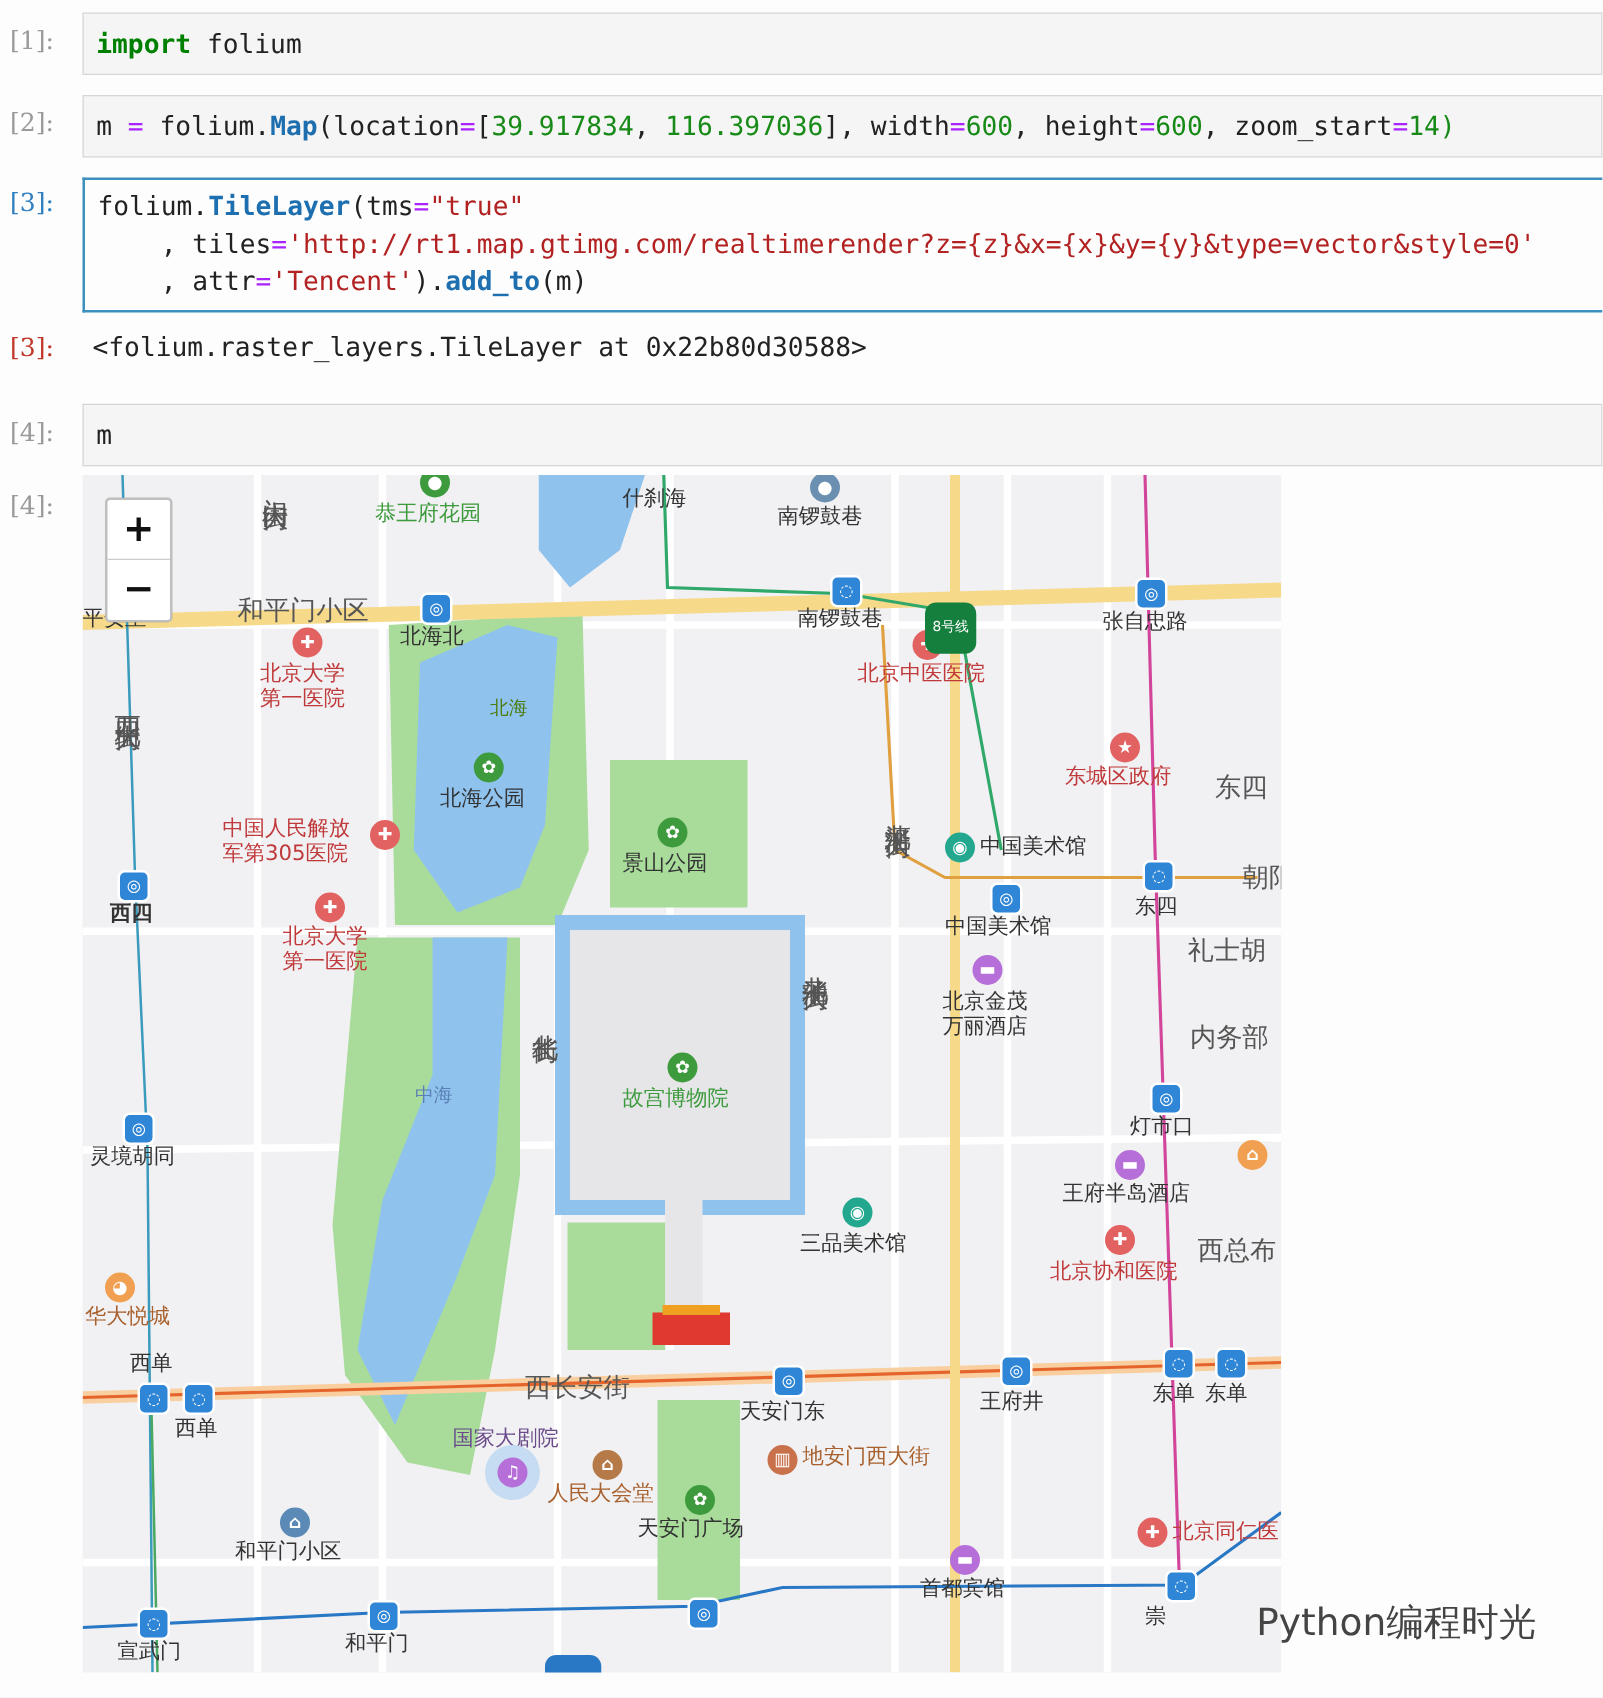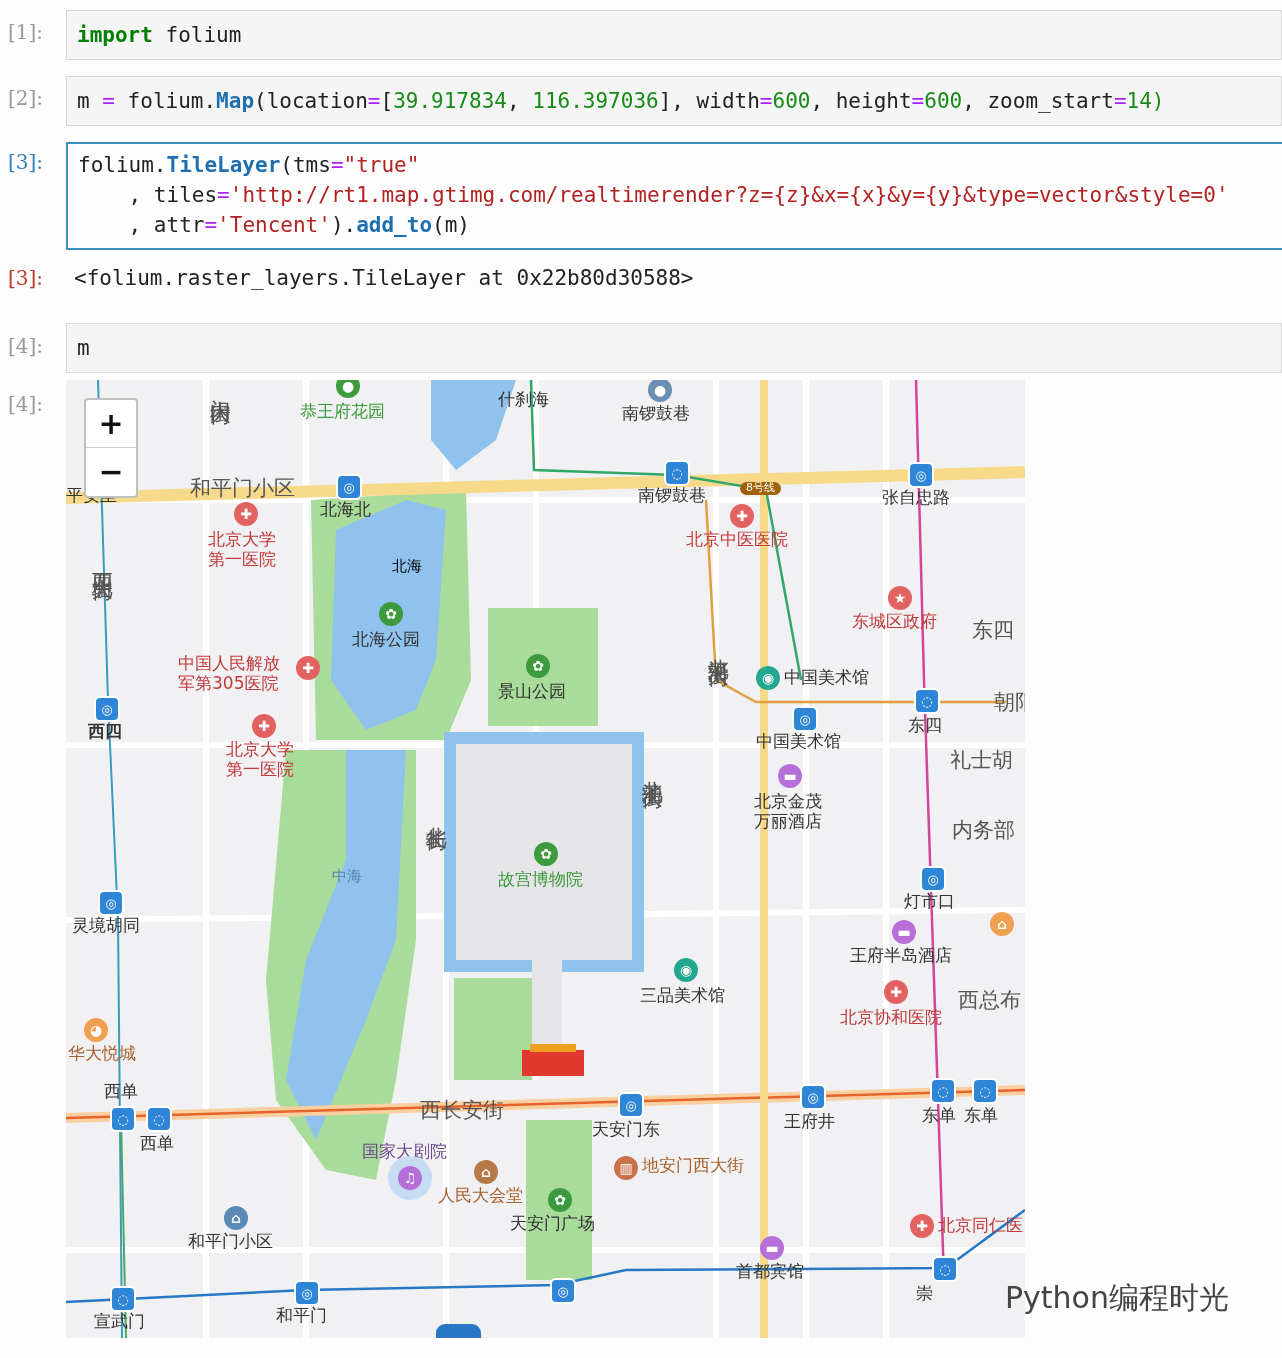--- a/index.html
+++ b/index.html
@@ -121,21 +121,21 @@
   <div class="lbl big" style="left:892px;top:608px">西总布</div>
   <div class="lbl" style="left:0px;top:106px">平安里</div>
 
   <div class="poi" style="left:270px;top:-6px;background:#3d9a3d">●</div>
   <div class="lbl green" style="left:234px;top:22px">恭王府花园</div>
   <div class="lbl" style="left:432px;top:10px">什刹海</div>
   <div class="poi" style="left:582px;top:-2px;background:#6a8fb0">●</div>
   <div class="lbl" style="left:556px;top:24px">南锣鼓巷</div>
   <div class="poi" style="left:313px;top:222px;background:#3d9a3d">✿</div>
   <div class="lbl" style="left:286px;top:250px">北海公园</div>
-  <div class="lbl" style="left:326px;top:178px;color:#000000;font-size:15px">北海</div>
+  <div class="lbl" style="left:326px;top:178px;color:#4d7c0f;font-size:15px">北海</div>
   <div class="lbl" style="left:266px;top:488px;color:#5a80b5;font-size:15px">中海</div>
   <div class="poi" style="left:460px;top:274px;background:#3d9a3d">✿</div>
   <div class="lbl" style="left:432px;top:302px">景山公园</div>
   <div class="poi" style="left:468px;top:462px;background:#3d9a3d">✿</div>
   <div class="lbl green" style="left:432px;top:490px">故宫博物院</div>
 
   <div class="poi" style="left:168px;top:122px;background:#e26161">✚</div>
   <div class="lbl red" style="left:142px;top:150px;white-space:pre">北京大学
 第一医院</div>
   <div class="poi" style="left:230px;top:276px;background:#e26161">✚</div>
@@ -169,21 +169,21 @@
   <div class="poi" style="left:482px;top:808px;background:#3d9a3d">✿</div>
   <div class="lbl" style="left:444px;top:834px">天安门广场</div>
   <div class="poi" style="left:548px;top:776px;background:#c8714a">▥</div>
   <div class="lbl brown" style="left:576px;top:776px">地安门西大街</div>
   <div class="poi" style="left:158px;top:826px;background:#5a8ab5">⌂</div>
   <div class="lbl" style="left:122px;top:852px">和平门小区</div>
   <div class="poi" style="left:694px;top:856px;background:#b66fd8">▬</div>
   <div class="lbl" style="left:670px;top:882px">首都宾馆</div>
   <div class="poi" style="left:844px;top:834px;background:#e26161">✚</div>
   <div class="lbl red" style="left:872px;top:836px">北京同仁医</div>
-  <div class="lbl" style="left:674px;top:102px;background:#a16207;color:#fff;font-size:11px;padding:0 6px;border-radius:9px">8号线</div>
+  <div class="lbl" style="left:674px;top:102px;background:#15803d;color:#fff;font-size:11px;padding:14px 6px;border-radius:9px">8号线</div>
   <div class="lbl" style="left:370px;top:944px;background:#2978c5;color:#fff;font-size:11px;padding:15px 8px;border-radius:9px">2号线</div>
 
   <div class="metro" style="left:270px;top:94px">◎</div>
   <div class="lbl" style="left:254px;top:120px">北海北</div>
   <div class="metro" style="left:598px;top:80px">◌</div>
   <div class="lbl" style="left:572px;top:106px">南锣鼓巷</div>
   <div class="metro" style="left:842px;top:82px">◎</div>
   <div class="lbl" style="left:816px;top:108px">张自忠路</div>
   <div class="metro" style="left:28px;top:316px">◎</div>
   <div class="lbl" style="left:22px;top:342px;font-weight:bold">西四</div>

